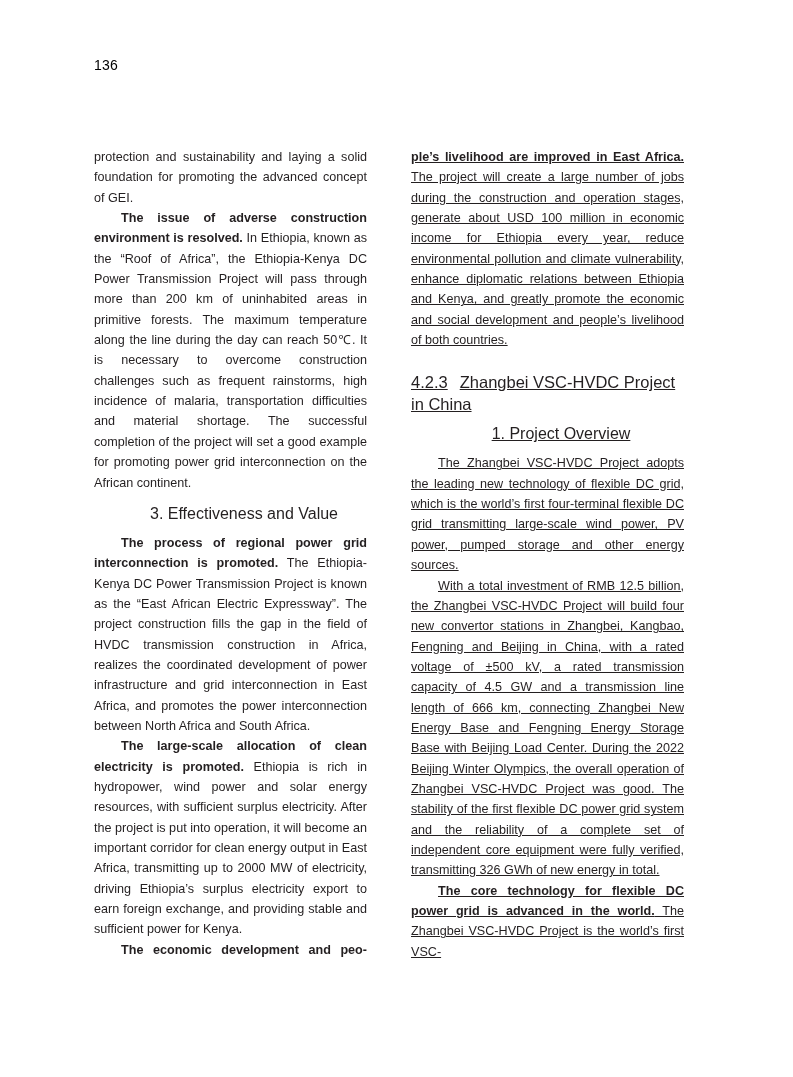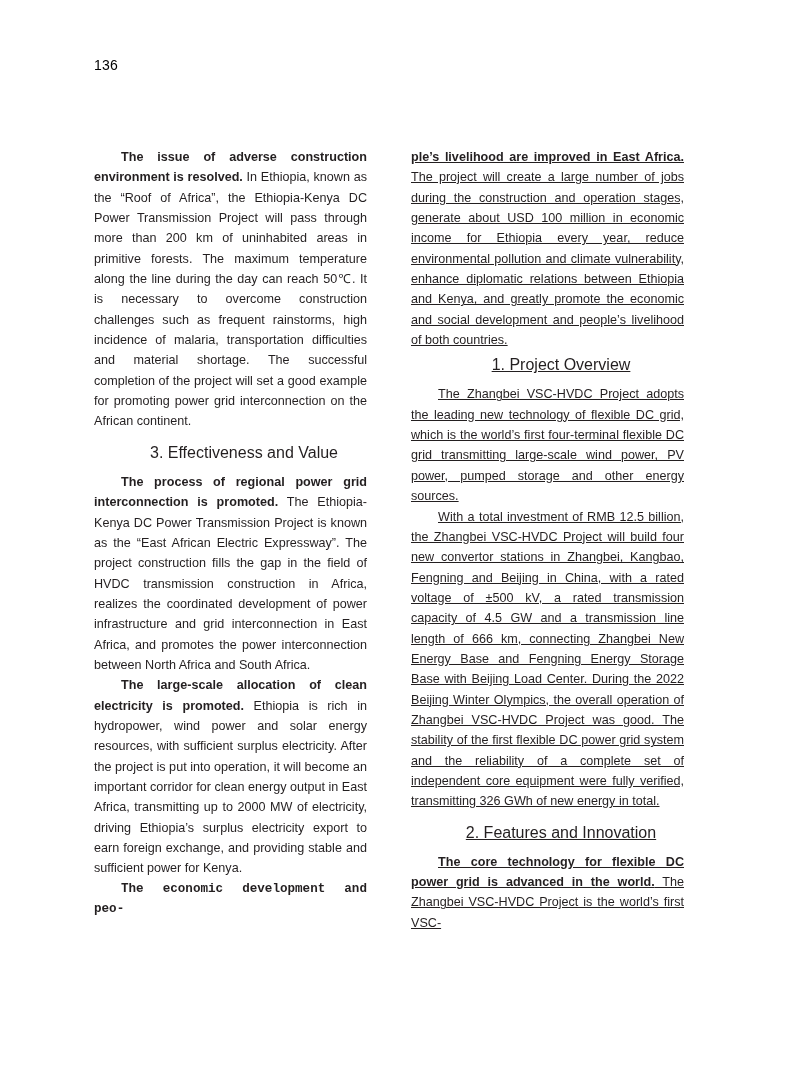--- a/index.html
+++ b/index.html
@@ -29,27 +29,28 @@
     text-align: left; font-weight: normal;
   }
   .section-head .num { margin-right: 12px; }
 </style>
 </head>
 <body>
 
 <div class="page-number">136</div>
 
 <div class="col left">
+  <p>protection and sustainability and laying a solid foundation for promoting the advanced concept of GEI.</p>
   <p class="indent"><span class="lead">The issue of adverse construction environment is resolved.</span><span> In Ethiopia, known as the “Roof of Africa”, the Ethiopia-Kenya DC Power Transmission Project will pass through more than 200 km of uninhabited areas in primitive forests. The maximum temperature along the line during the day can reach 50℃. It is necessary to overcome construction challenges such as frequent rainstorms, high incidence of malaria, transportation difficulties and material shortage. The successful completion of the project will set a good example for promoting power grid interconnection on the African continent.</span></p>
   <div class="subhead">3. Effectiveness and Value</div>
   <p class="indent"><span class="lead">The process of regional power grid interconnection is promoted.</span><span> The Ethiopia-Kenya DC Power Transmission Project is known as the “East African Electric Expressway”. The project construction fills the gap in the field of HVDC transmission construction in Africa, realizes the coordinated development of power infrastructure and grid interconnection in East Africa, and promotes the power interconnection between North Africa and South Africa.</span></p>
   <p class="indent"><span class="lead">The large-scale allocation of clean electricity is promoted.</span><span> Ethiopia is rich in hydropower, wind power and solar energy resources, with sufficient surplus electricity. After the project is put into operation, it will become an important corridor for clean energy output in East Africa, transmitting up to 2000 MW of electricity, driving Ethiopia’s surplus electricity export to earn foreign exchange, and providing stable and sufficient power for Kenya.</span></p>
-  <p class="indent" style="text-align-last: justify; font-family: Liberation Mono, monospace;"><span class="lead">The economic development and peo-</span></p>
+  <p class="indent" style="text-align-last: justify;"><span class="lead">The economic development and peo-</span></p>
 </div>
 
 <div class="col right">
   <p><span class="lead">ple’s livelihood are improved in East Africa.</span><span> The project will create a large number of jobs during the construction and operation stages, generate about USD 100 million in economic income for Ethiopia every year, reduce environmental pollution and climate vulnerability, enhance diplomatic relations between Ethiopia and Kenya, and greatly promote the economic and social development and people’s livelihood of both countries.</span></p>
+  <h2 class="section-head"><span class="num">4.2.3</span><span>Zhangbei VSC-HVDC Project in China</span></h2>
   <div class="subhead" style="margin-top:4px;">1. Project Overview</div>
   <p class="indent">The Zhangbei VSC-HVDC Project adopts the leading new technology of flexible DC grid, which is the world’s first four-terminal flexible DC grid transmitting large-scale wind power, PV power, pumped storage and other energy sources.</p>
   <p class="indent">With a total investment of RMB 12.5 billion, the Zhangbei VSC-HVDC Project will build four new convertor stations in Zhangbei, Kangbao, Fengning and Beijing in China, with a rated voltage of ±500 kV, a rated transmission capacity of 4.5 GW and a transmission line length of 666 km, connecting Zhangbei New Energy Base and Fengning Energy Storage Base with Beijing Load Center. During the 2022 Beijing Winter Olympics, the overall operation of Zhangbei VSC-HVDC Project was good. The stability of the first flexible DC power grid system and the reliability of a complete set of independent core equipment were fully verified, transmitting 326 GWh of new energy in total.</p>
-  <div class="subhead">2. Features and Innovation</div>
   <p class="indent" style="text-align-last: justify;"><span class="lead">The core technology for flexible DC power grid is advanced in the world.</span><span> The Zhangbei VSC-HVDC Project is the world’s first VSC-</span></p>
 </div>
 
 </body></html>

